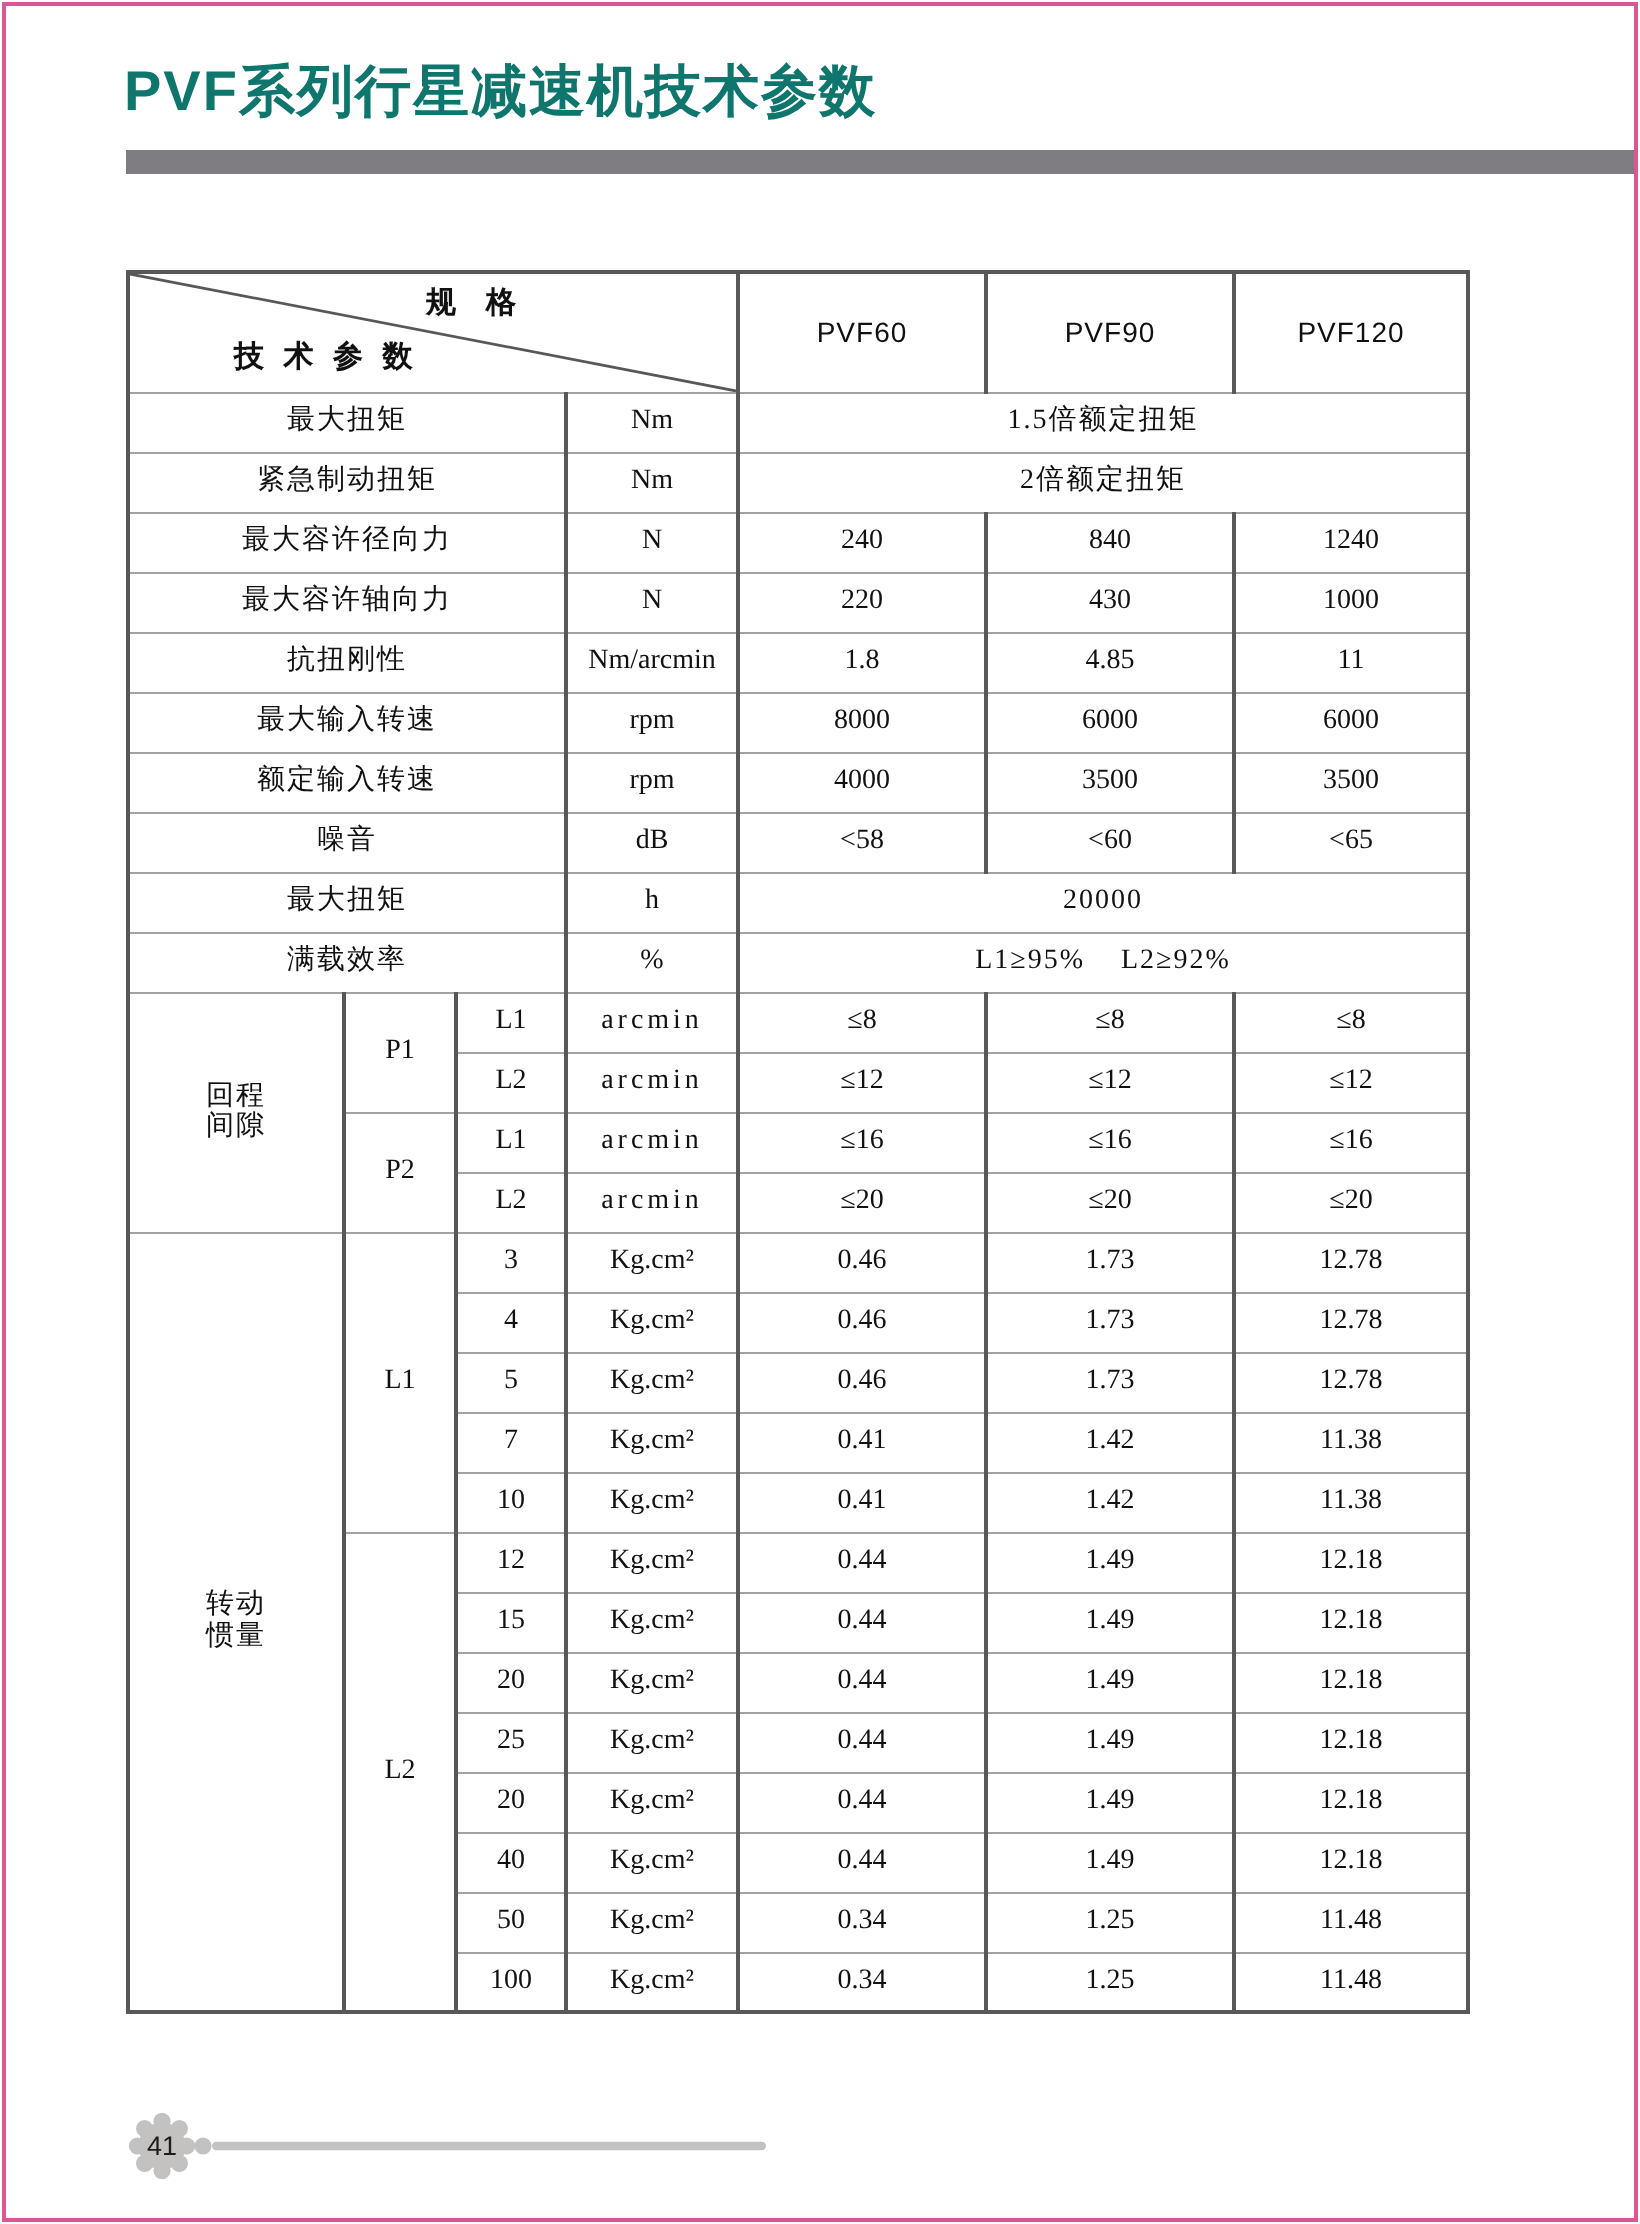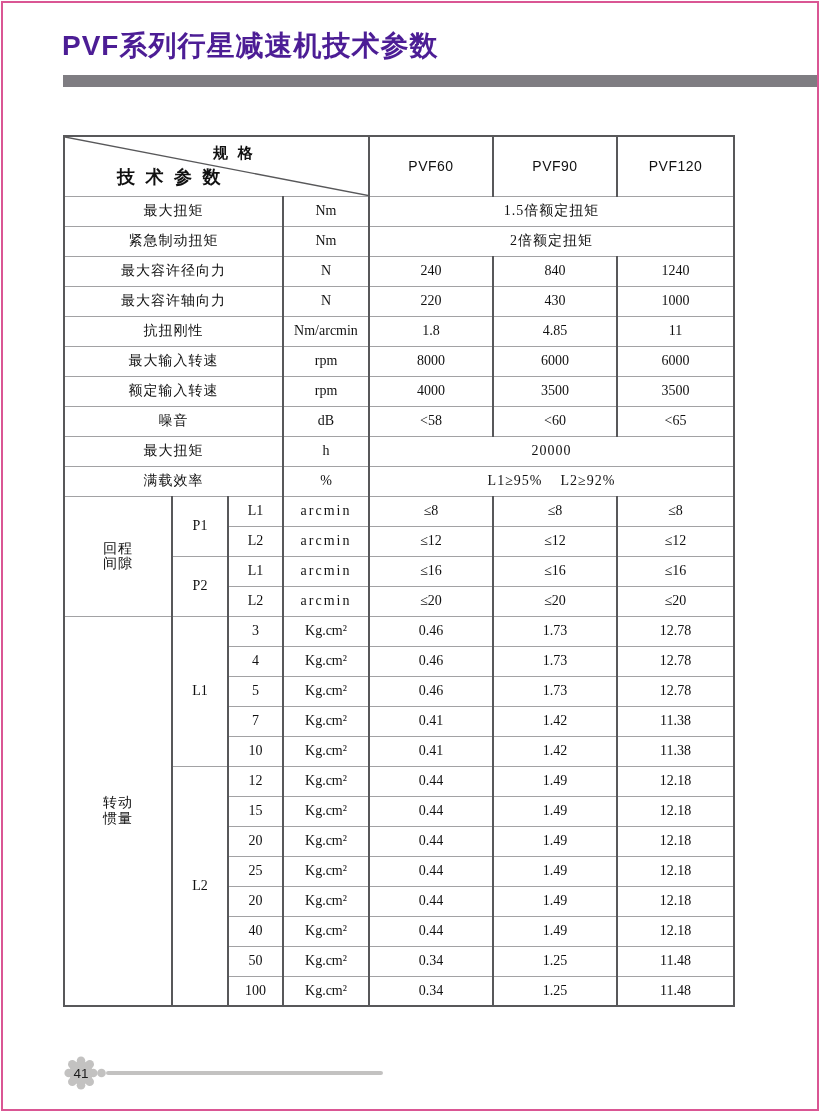--- a/index.html
+++ b/index.html
@@ -4,43 +4,43 @@
 <style>
   html,body{margin:0;padding:0;}
   body{
     width:820px;height:1112px;position:relative;background:#ffffff;overflow:hidden;
     font-family:"Liberation Serif","DejaVu Serif",serif;color:#111;
   }
   .page-border{position:absolute;inset:1px;border:2px solid var(--pink,#da5694);pointer-events:none;z-index:9;}
   .title{
     position:absolute;left:62px;top:27px;margin:0;
     font-family:"Liberation Sans","DejaVu Sans",sans-serif;
-    font-size:28px;font-weight:bold;letter-spacing:1px;color:#4c1d95;white-space:nowrap;
+    font-size:28px;font-weight:bold;letter-spacing:1px;color:#0f766e;white-space:nowrap;
   }
   .title-bar{position:absolute;left:63px;right:3px;top:75px;height:12px;background:var(--bar,#7f7d82);}
   table.spec{
     position:absolute;left:63px;top:135px;width:670px;
     border-collapse:collapse;table-layout:fixed;
     border:2px solid var(--vline,#58585a);
   }
   table.spec tr{height:30px;}
   table.spec tr.header-row{height:60px;}
   table.spec td{
     border-left:2px solid var(--vline,#58585a);
     border-right:2px solid var(--vline,#58585a);
     border-top:1px solid var(--hline,#a2a2a4);
     border-bottom:1px solid var(--hline,#a2a2a4);
     padding:0;text-align:center;vertical-align:middle;
     font-size:14px;line-height:1.1;overflow:hidden;background:#fff;
   }
   td.g{background:var(--gray,#d7d4cf);}
   td.corner{position:relative;}
   td.corner svg{position:absolute;inset:0;width:100%;height:100%;display:block;}
-  .corner-top{position:absolute;top:8px;left:148px;font-weight:bold;font-size:15px;letter-spacing:3px;white-space:nowrap;}
-  .corner-bot{position:absolute;bottom:8px;left:52px;font-weight:bold;font-size:18px;letter-spacing:3px;white-space:nowrap;}
+  .corner-top{position:absolute;top:8px;left:148px;font-weight:bold;font-size:15px;letter-spacing:3px;white-space:nowrap;font-family:Liberation Mono, monospace;}
+  .corner-bot{position:absolute;bottom:8px;left:52px;font-weight:bold;font-size:15px;letter-spacing:3px;white-space:nowrap;}
   td.col-head{font-family:"Liberation Sans","DejaVu Sans",sans-serif;font-size:15px;letter-spacing:.5px;}
   td.lbl{letter-spacing:1px;margin-top:44px;}
   td.unit{font-size:13px;}
   td.sp{font-size:14px;letter-spacing:2px;}
   td.merged{white-space:pre;letter-spacing:1px;margin-left:40px;}
   td.grp{letter-spacing:1px;white-space:pre-line;line-height:26px;font-size:14px;margin-top:40px;}
   td.sub{font-size:14px;}
   .footer-deco{position:absolute;left:60px;top:1052px;z-index:2;}
 </style>
 </head>

